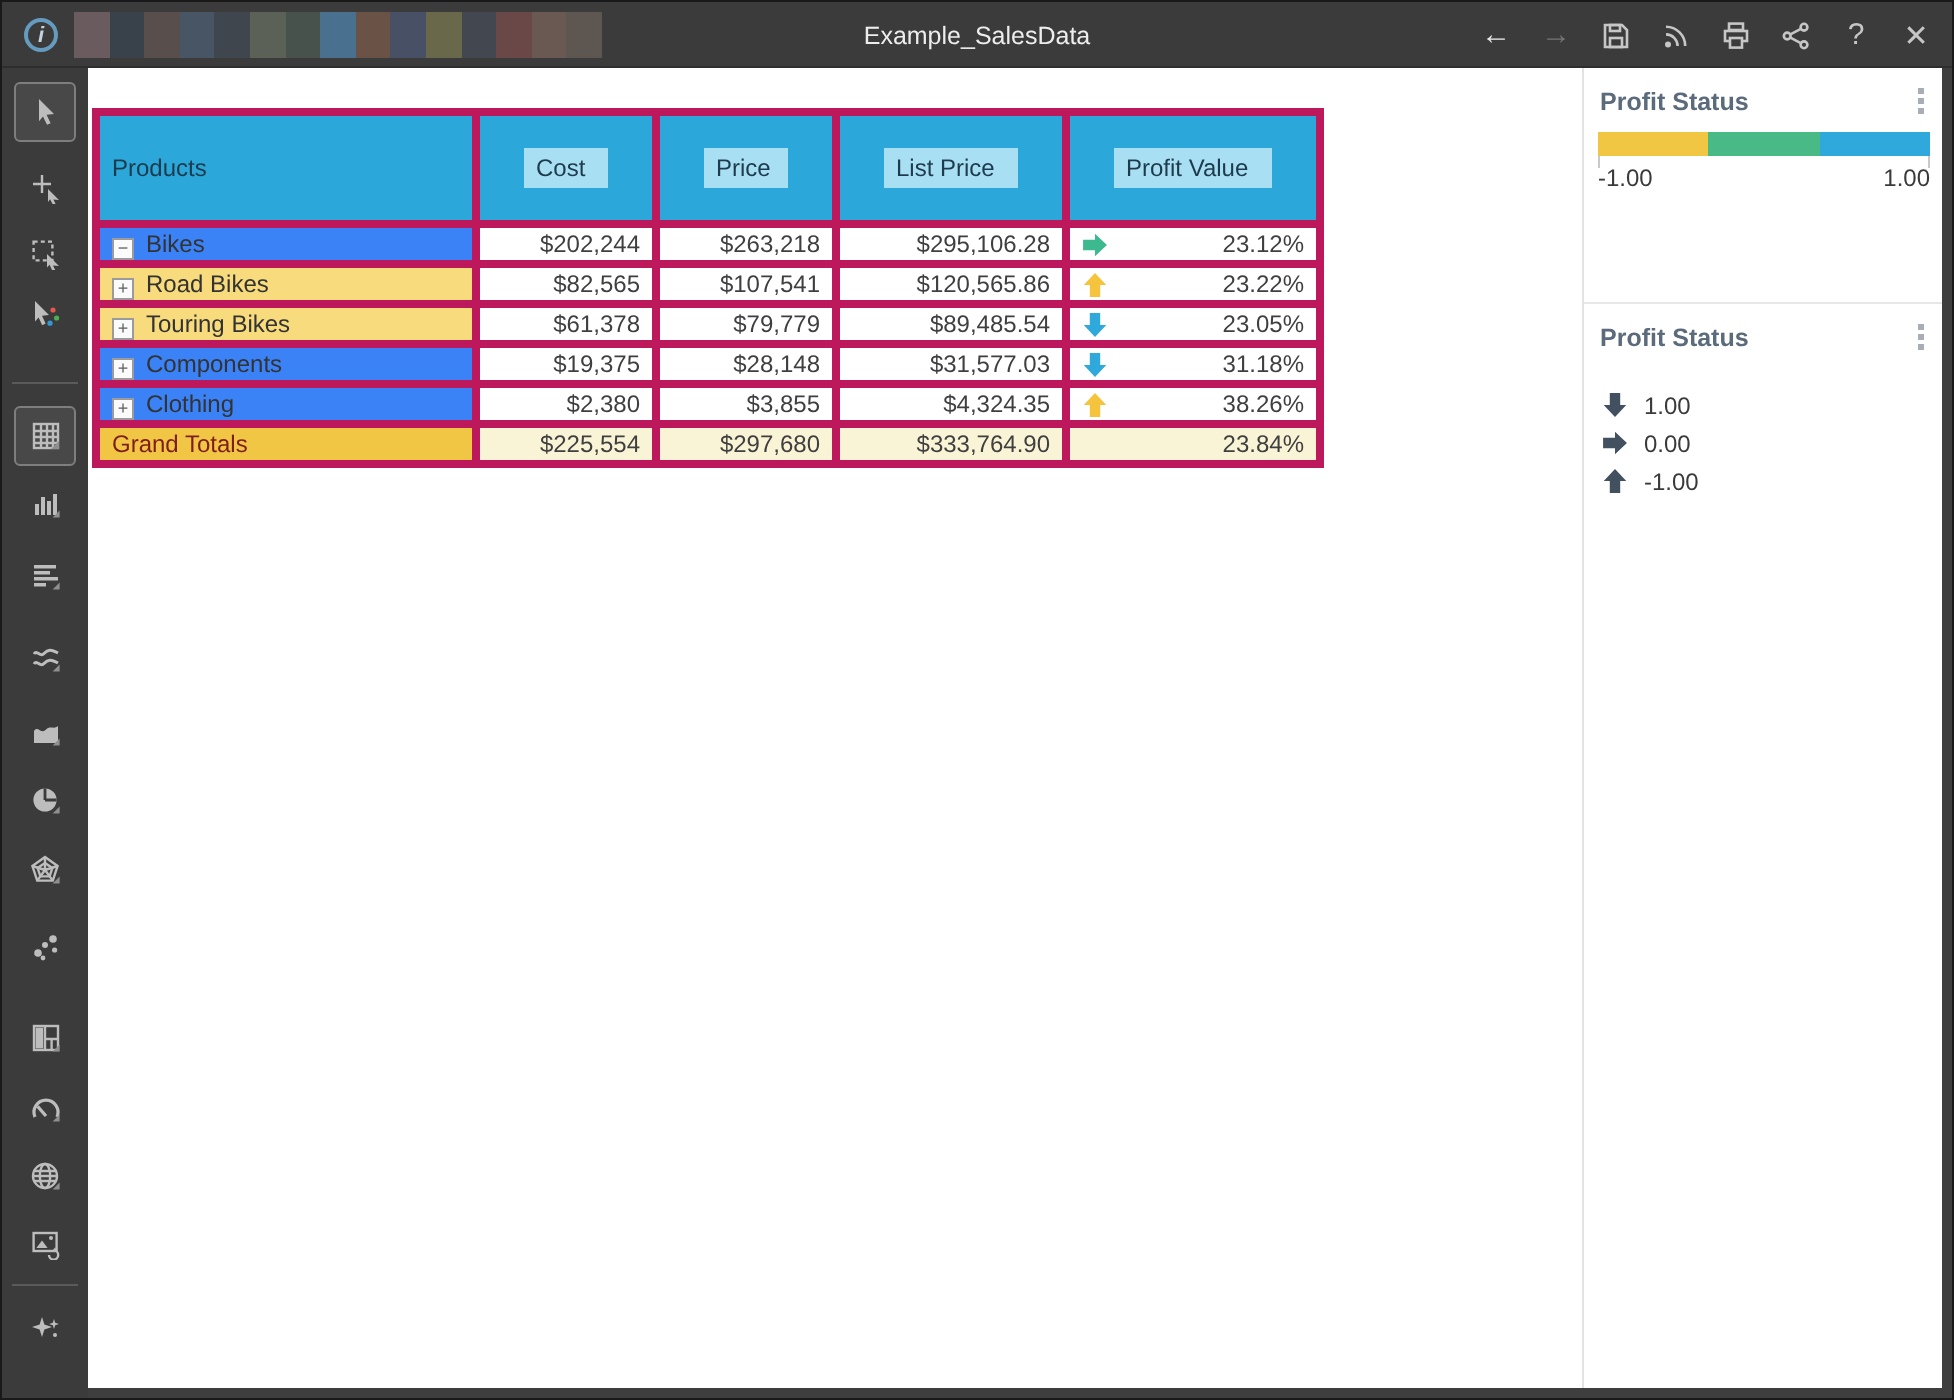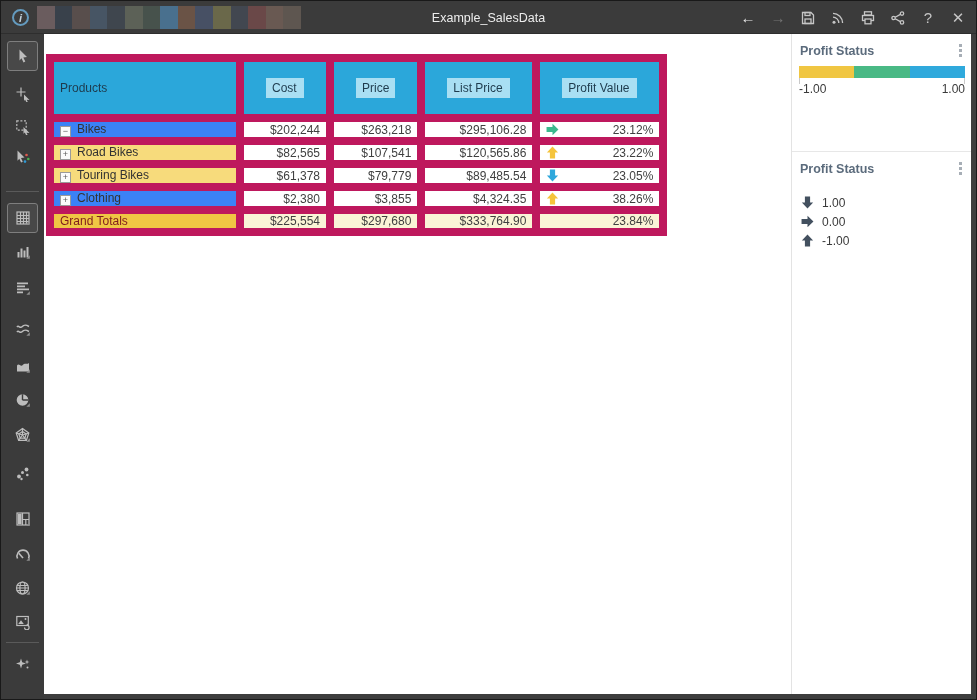--- a/index.html
+++ b/index.html
@@ -28,21 +28,21 @@
   .tool svg .fil { fill:#BDBDBD; stroke:none; }
   .tool svg .cnr { fill:#8F8F8F; stroke:none; }
   .vdivider { position:absolute; left:5px; width:33px; height:1px; background:#5A5A5A; }
 
   
   .canvas { position:absolute; left:43px; top:33px; right:5px; bottom:5px; background:#FFFFFF; }
   .caption { position:absolute; left:4px; top:3px; font-size:11.5px; color:#8A8A8A; }
 
   
   table.pivot { position:absolute; left:2px; top:20px; border-collapse:collapse; table-layout:fixed; font-size:12px; color:#3F3F3F; }
-  table.pivot td, table.pivot th { border:8px solid #be185d; height:20px; padding:0 6px; font-weight:normal; white-space:nowrap; overflow:hidden; }
+  table.pivot td, table.pivot th { border:4px solid #be185d; height:20px; padding:0 6px; font-weight:normal; white-space:nowrap; overflow:hidden; }
   th.corner { background:#2BA7DA; text-align:left; color:#1E3B4D; width:190px; }
   th.colhead { background:#2BA7DA; padding:0; }
   th.colhead .inner { background:#A9DFF3; color:#1E3B4D; text-align:left; margin:16px; padding:2px 6px; height:20px; display:flex; align-items:center; }
   td.lbl { text-align:left; color:#333; }
   td.lvl0 { background:#3b82f6;margin-top:24px; }
   td.lvl1 { background:#F7DB7C; padding-left:26px; }
   td.tot-lbl { background:#F0C644; color:#7f1d1d; }
   td.num { background:#FFFFFF; text-align:right; }
   td.tot-num { background:#FAF4D6; text-align:right; }
   td.profit { padding-left:4px; }
@@ -326,20 +326,36 @@
                 <span class="arrow">
                   <svg width="13" height="13" viewBox="0 0 12 12" style="transform:rotate(180deg)">
                     <path d="M6 0.5 L11.2 6 H8.4 V11.5 H3.6 V6 H0.8 Z" fill="#2FA8DC"></path>
                   </svg>
                 </span>
                 <span class="val">23.05%</span>
               </span>
             </td>
       </tr>
       <tr>
+        <td class="lbl lvl0"><span class="exp">+</span><span>Components</span></td>
+        <td class="num">$19,375</td>
+        <td class="num">$28,148</td>
+        <td class="num">$31,577.03</td>
+        <td class="num profit">
+              <span class="pcell">
+                <span class="arrow">
+                  <svg width="13" height="13" viewBox="0 0 12 12" style="transform:rotate(180deg)">
+                    <path d="M6 0.5 L11.2 6 H8.4 V11.5 H3.6 V6 H0.8 Z" fill="#2FA8DC"></path>
+                  </svg>
+                </span>
+                <span class="val">31.18%</span>
+              </span>
+            </td>
+      </tr>
+      <tr>
         <td class="lbl lvl0"><span class="exp">+</span><span>Clothing</span></td>
         <td class="num">$2,380</td>
         <td class="num">$3,855</td>
         <td class="num">$4,324.35</td>
         <td class="num profit">
               <span class="pcell">
                 <span class="arrow">
                   <svg width="13" height="13" viewBox="0 0 12 12" style="transform:rotate(0deg)">
                     <path d="M6 0.5 L11.2 6 H8.4 V11.5 H3.6 V6 H0.8 Z" fill="#F5C43C"></path>
                   </svg>

